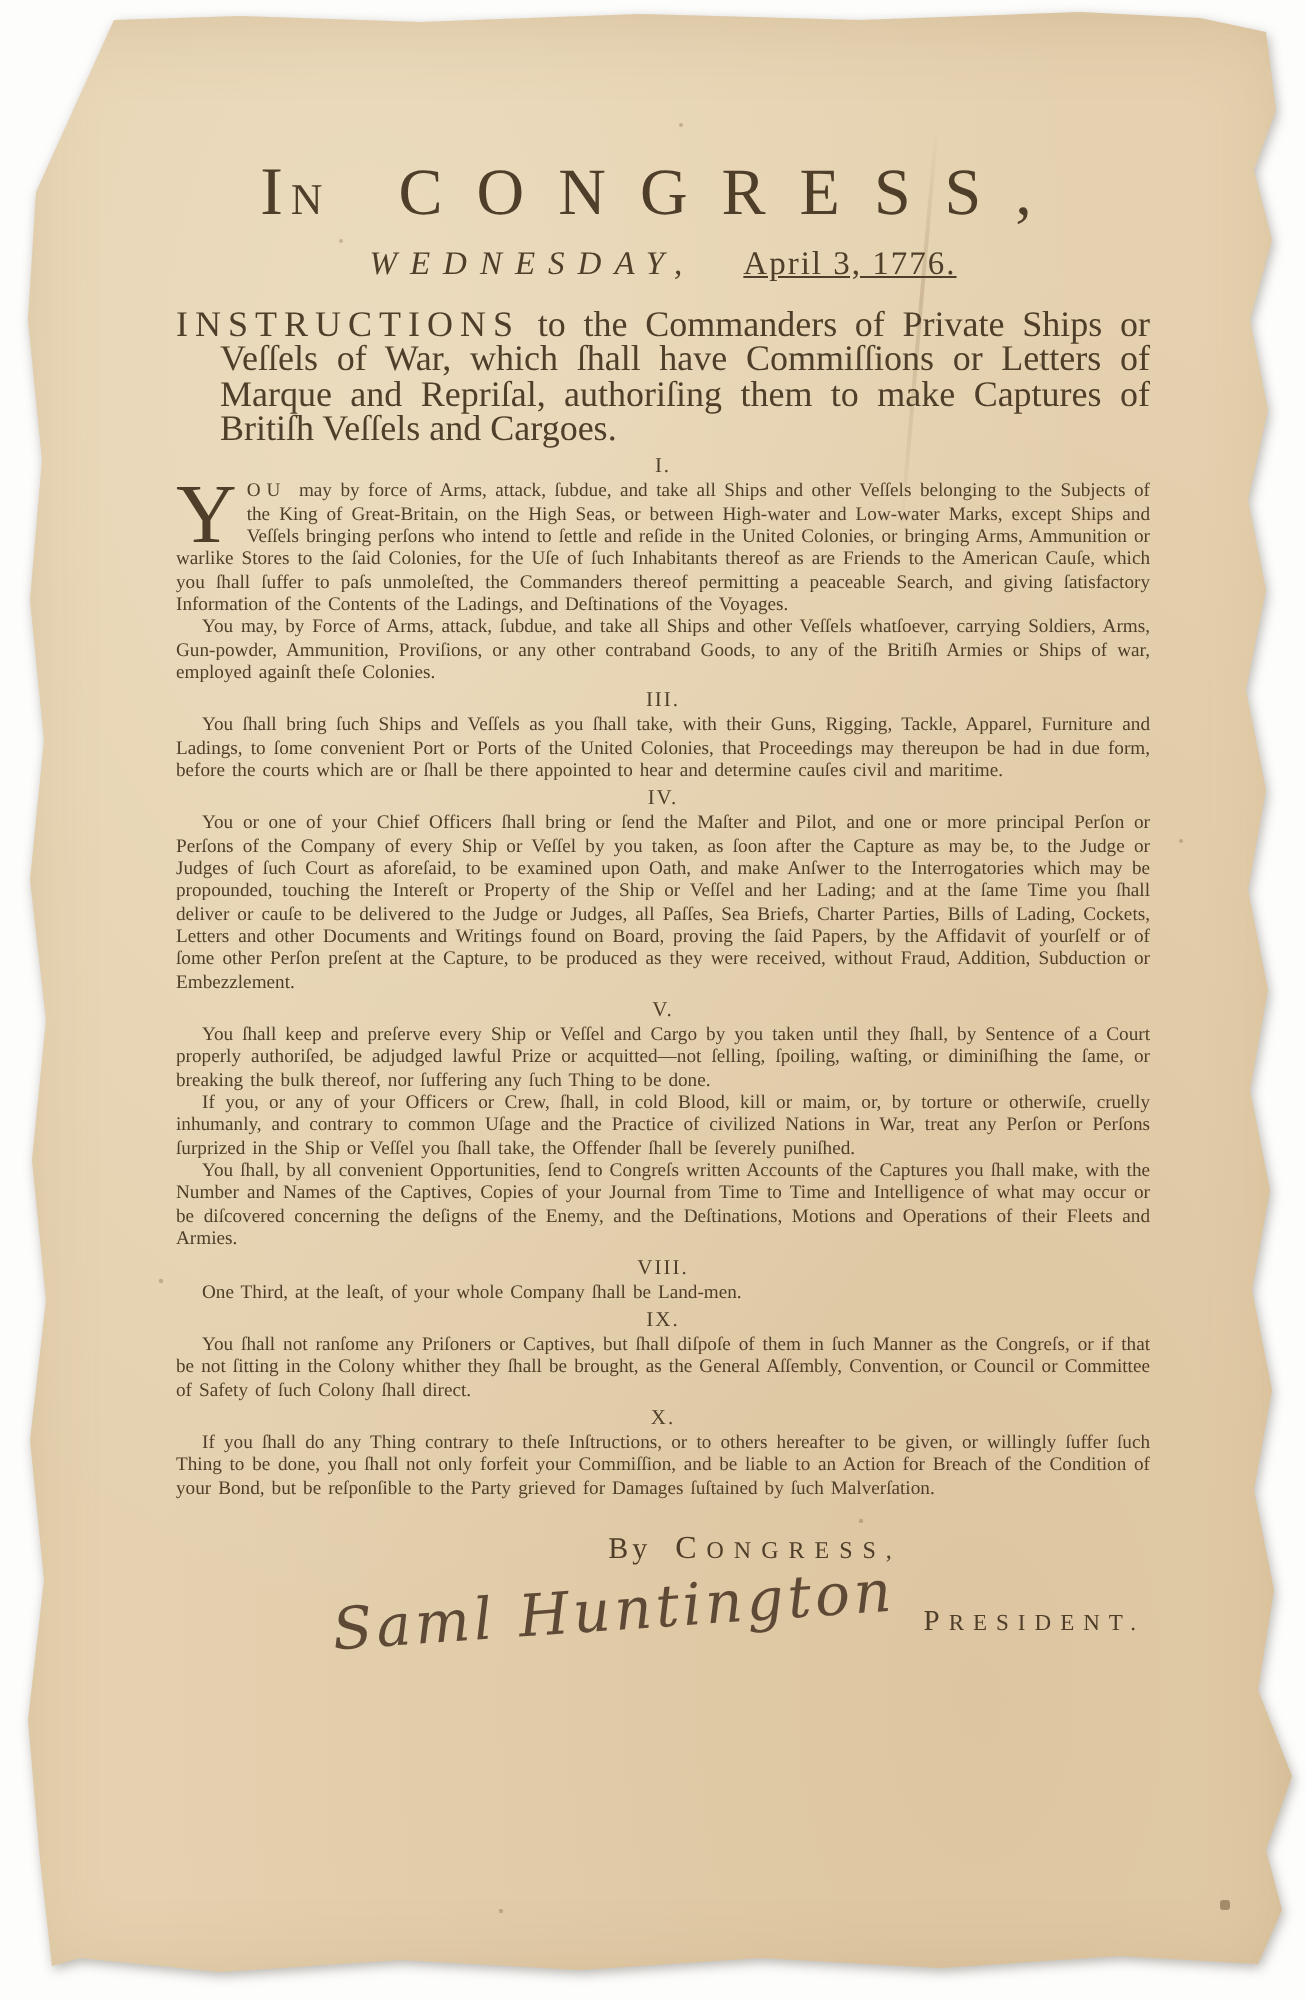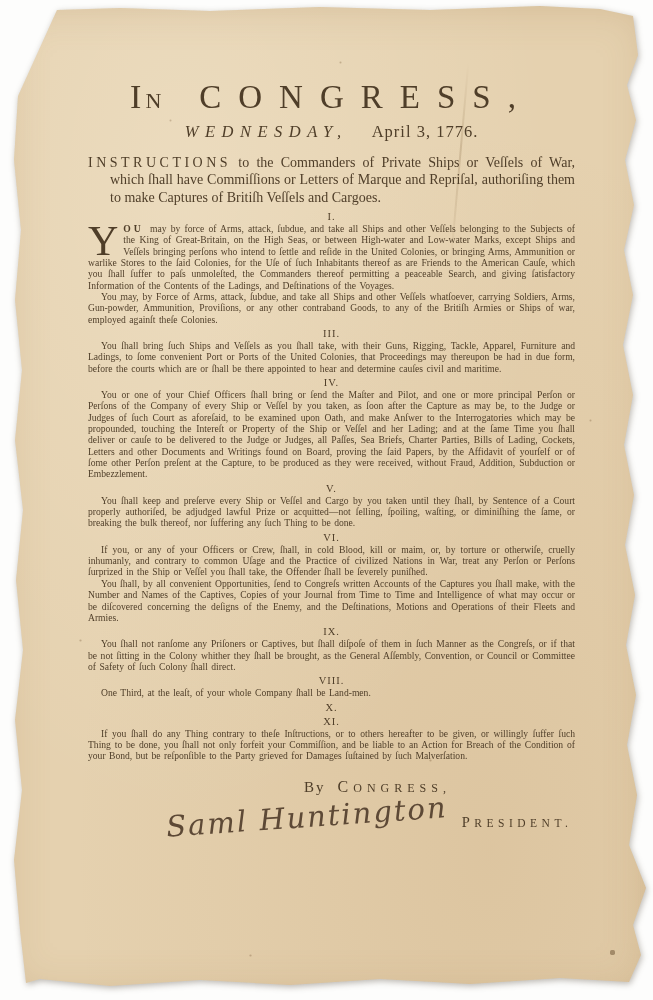--- a/index.html
+++ b/index.html
@@ -49,37 +49,37 @@
   .content{
     position:absolute;left:88px;top:78px;width:487px;
     color:#4f3e29;
   }
   .masthead{display:flex;justify-content:center;align-items:baseline;gap:34px;white-space:nowrap;}
   .word-in{display:inline-block;font-size:22px;letter-spacing:4px;}
   .word-in::first-letter{font-size:34px;}
   .word-congress{display:inline-block;font-size:33px;letter-spacing:17px;}
   .dateline{text-align:center;margin-top:6px;white-space:nowrap;}
   .day{font-size:16.5px;letter-spacing:6.5px;font-style:italic;}
-  .date{font-size:16.5px;letter-spacing:1px;margin-left:20px;}
+  .date{font-size:16.5px;letter-spacing:1px;margin-left:20px;text-decoration:underline;}
   .preamble{
-    margin:12px 0 0 0;font-size:14px;line-height:17.3px;text-align:justify;
+    margin:12px 0 0 0;font-size:18px;line-height:17.3px;text-align:justify;
     padding-left:22px;text-indent:-22px;
   }
   .pre-lead{letter-spacing:3.5px;}
   .sections{margin-top:5px;}
   .sec-num{text-align:center;font-size:10.5px;letter-spacing:1px;margin:3px 0 1px 0;}
   .sec-text{
     margin:0;font-size:9.6px;line-height:11.35px;text-align:justify;
     text-indent:13px;word-spacing:1.1px;
   }
   .sec-text.first{text-indent:0;}
   .dropcap{
     float:left;font-size:42px;line-height:32px;padding:2px 5px 0 0;
   }
-  .lead-caps{letter-spacing:3px;margin-right:2px;font-weight:bold;}
+  .lead-caps{letter-spacing:3px;margin-right:2px;}
   .closing{margin-top:16px;}
   .by-line{text-align:center;padding-left:92px;white-space:nowrap;font-family:Liberation Serif, serif;}
   .by-word{font-size:15px;letter-spacing:2px;}
   .congress-word{display:inline-block;font-size:12px;letter-spacing:5px;margin-left:8px;}
   .congress-word::first-letter{font-size:16px;}
   .sig-row{display:flex;align-items:baseline;margin:4px 0 0 78px;white-space:nowrap;}
   .signature{
     display:inline-block;
     font-family:"DejaVu Serif","Liberation Serif",serif;
     font-style:italic;font-size:29px;color:#5d4936;
@@ -137,44 +137,42 @@
           <div class="sec-num">IV.</div>
           <p class="sec-text">You or one of your Chief Officers ſhall bring or ſend the Maſter and Pilot, and one or more principal Perſon or Perſons of the Company of every Ship or Veſſel by you taken, as ſoon after the Capture as may be, to the Judge or Judges of ſuch Court as aforeſaid, to be examined upon Oath, and make Anſwer to the Interrogatories which may be propounded, touching the Intereſt or Property of the Ship or Veſſel and her Lading; and at the ſame Time you ſhall deliver or cauſe to be delivered to the Judge or Judges, all Paſſes, Sea Briefs, Charter Parties, Bills of Lading, Cockets, Letters and other Documents and Writings found on Board, proving the ſaid Papers, by the Affidavit of yourſelf or of ſome other Perſon preſent at the Capture, to be produced as they were received, without Fraud, Addition, Subduction or Embezzlement.</p>
         </div>
 
         <div class="section">
           <div class="sec-num">V.</div>
           <p class="sec-text">You ſhall keep and preſerve every Ship or Veſſel and Cargo by you taken until they ſhall, by Sentence of a Court properly authoriſed, be adjudged lawful Prize or acquitted—not ſelling, ſpoiling, waſting, or diminiſhing the ſame, or breaking the bulk thereof, nor ſuffering any ſuch Thing to be done.</p>
         </div>
 
         <div class="section">
-          <div class="sec-num">VI.</div>
           <p class="sec-text">If you, or any of your Officers or Crew, ſhall, in cold Blood, kill or maim, or, by torture or otherwiſe, cruelly inhumanly, and contrary to common Uſage and the Practice of civilized Nations in War, treat any Perſon or Perſons ſurprized in the Ship or Veſſel you ſhall take, the Offender ſhall be ſeverely puniſhed.</p>
         </div>
 
         <div class="section">
           <p class="sec-text">You ſhall, by all convenient Opportunities, ſend to Congreſs written Accounts of the Captures you ſhall make, with the Number and Names of the Captives, Copies of your Journal from Time to Time and Intelligence of what may occur or be diſcovered concerning the deſigns of the Enemy, and the Deſtinations, Motions and Operations of their Fleets and Armies.</p>
         </div>
 
         <div class="section">
-          <div class="sec-num">IX.</div>
-          <p class="sec-text">You ſhall not ranſome any Priſoners or Captives, but ſhall diſpoſe of them in ſuch Manner as the Congreſs, or if that be not ſitting in the Colony whither they ſhall be brought, as the General Aſſembly, Convention, or Council or Committee of Safety of ſuch Colony ſhall direct.</p>
+          <div class="sec-num">VIII.</div>
+          <p class="sec-text">One Third, at the leaſt, of your whole Company ſhall be Land-men.</p>
         </div>
 
         <div class="section">
-          <div class="sec-num">VIII.</div>
-          <p class="sec-text">One Third, at the leaſt, of your whole Company ſhall be Land-men.</p>
+          <div class="sec-num">IX.</div>
+          <p class="sec-text">You ſhall not ranſome any Priſoners or Captives, but ſhall diſpoſe of them in ſuch Manner as the Congreſs, or if that be not ſitting in the Colony whither they ſhall be brought, as the General Aſſembly, Convention, or Council or Committee of Safety of ſuch Colony ſhall direct.</p>
         </div>
 
         <div class="section">
           <div class="sec-num">X.</div>
         </div>
 
         <div class="section">
-          <div class="sec-num">XI.</div>
           <p class="sec-text">If you ſhall do any Thing contrary to theſe Inſtructions, or to others hereafter to be given, or willingly ſuffer ſuch Thing to be done, you ſhall not only forfeit your Commiſſion, and be liable to an Action for Breach of the Condition of your Bond, but be reſponſible to the Party grieved for Damages ſuſtained by ſuch Malverſation.</p>
         </div>
 
       </div>
 
       <div class="closing">
         <div class="by-line">
           <span class="by-word">By</span>
           <span class="congress-word">CONGRESS,</span>
         </div>

